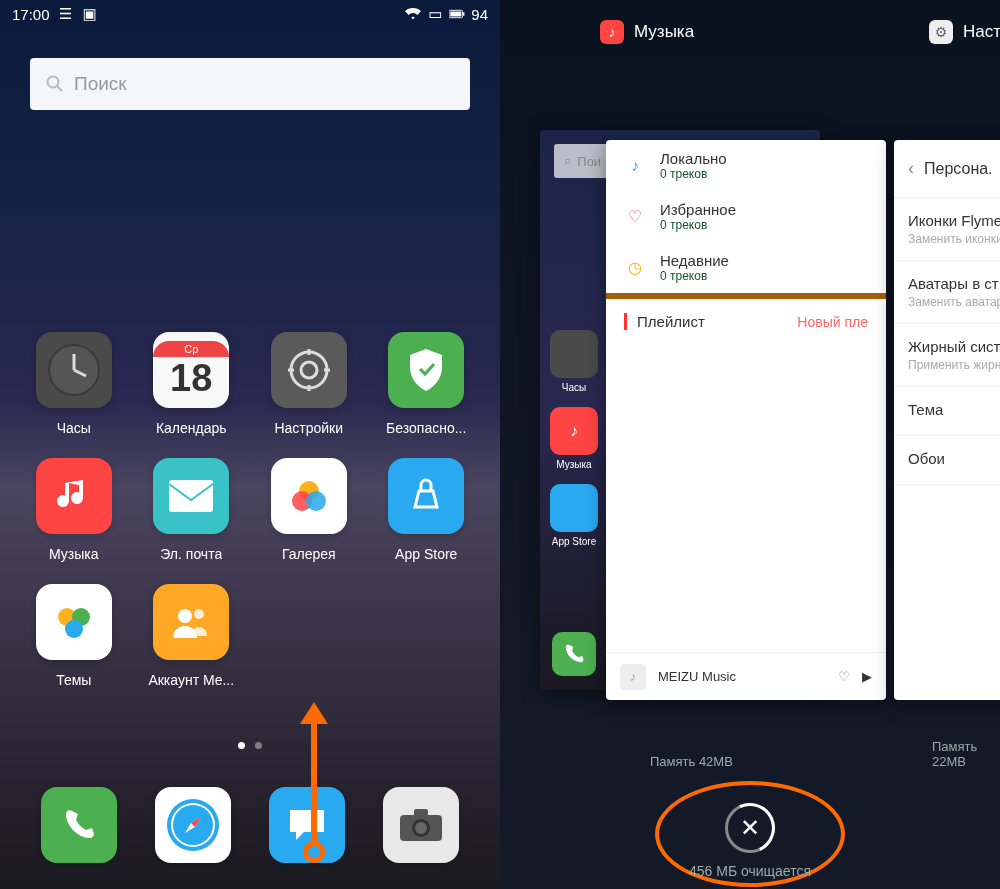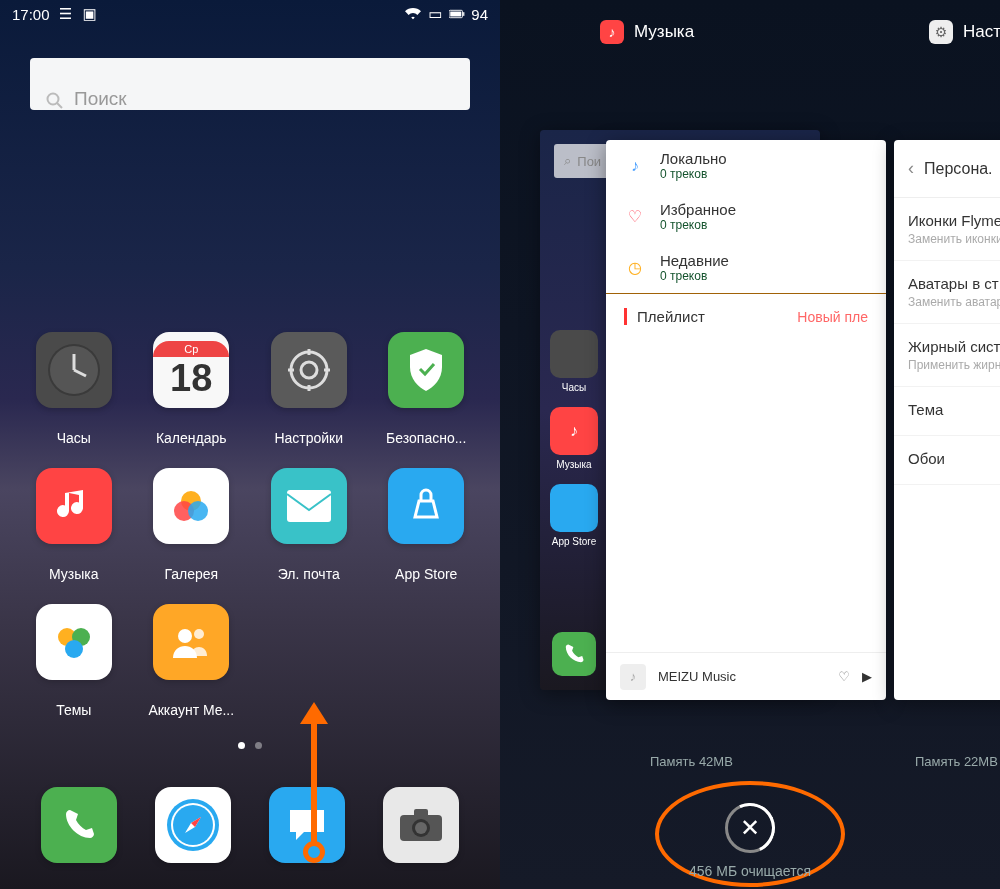--- a/index.html
+++ b/index.html
@@ -2,23 +2,23 @@
 <html><head>
 <meta charset="utf-8">
 <style>
 *{margin:0;padding:0;box-sizing:border-box;font-family:-apple-system,Helvetica,Arial,sans-serif}
 body{display:flex;width:1000px;height:889px;background:#000;overflow:hidden}
 .phone{width:500px;height:889px;position:relative;background:linear-gradient(180deg,#0a1a3a 0%,#1a2548 30%,#2a2850 45%,#4a4560 55%,#3a3548 70%,#1a1820 100%)}
 .statusbar{height:28px;display:flex;align-items:center;padding:0 12px;color:#fff;font-size:15px;font-weight:500}
 .status-left{display:flex;align-items:center;gap:8px}
 .status-right{margin-left:auto;display:flex;align-items:center;gap:6px}
 .status-icon{width:16px;height:16px;display:inline-flex;align-items:center;justify-content:center}
-.searchbar{margin:30px 30px;height:52px;background:rgba(255,255,255,.96);border-radius:4px;display:flex;align-items:flex-end;padding:0 16px;color:#999;font-size:19px;gap:10px}
+.searchbar{margin:30px 30px;height:52px;background:rgba(255,255,255,.96);border-radius:4px;display:flex;align-items:center;padding:0 16px;color:#999;font-size:19px;gap:10px}
 .appgrid{position:absolute;top:332px;left:0;right:0;display:grid;grid-template-columns:repeat(4,1fr);padding:0 18px;row-gap:22px;column-gap:6px}
-.app{display:flex;flex-direction:column;align-items:center;gap:22px}
+.app{display:flex;flex-direction:column;align-items:center;gap:12px}
 .app-icon{width:76px;height:76px;border-radius:16px;display:flex;align-items:center;justify-content:center;font-size:36px;color:#fff;box-shadow:0 2px 6px rgba(0,0,0,.2)}
 .app-label{color:#fff;font-size:14px;text-align:center;white-space:nowrap;overflow:hidden;text-overflow:ellipsis;max-width:98px}
 .dots{position:absolute;bottom:140px;left:0;right:0;display:flex;justify-content:center;gap:10px}
 .dot{width:7px;height:7px;border-radius:50%;background:rgba(255,255,255,.4)}
 .dot.active{background:#fff}
 .dock{position:absolute;bottom:26px;left:0;right:0;display:flex;justify-content:space-around;padding:0 22px}
 .arrow{position:absolute;bottom:26px;left:50%;transform:translateX(50px);display:flex;flex-direction:column;align-items:center}
 .arrow-shaft{width:6px;height:120px;background:#ff6a00;position:relative}
 .arrow-head{width:0;height:0;border-left:14px solid transparent;border-right:14px solid transparent;border-bottom:22px solid #ff6a00}
 .arrow-circle{width:22px;height:22px;border:5px solid #ff6a00;border-radius:50%;margin-top:-3px}
@@ -34,31 +34,31 @@
 .card.bg .mini-label{font-size:10px;color:#fff}
 .card.music{left:106px;width:280px;height:560px;top:10px;background:#fff;display:flex;flex-direction:column}
 .card.settings{left:394px;width:200px;height:560px;top:10px;background:#fff;display:flex;flex-direction:column}
 .music-top{height:58px;display:flex;align-items:center;padding:0 18px;color:#333;border-bottom:1px solid #eee}
 .music-top span{font-size:16px;flex:1}
 .music-item{display:flex;align-items:center;gap:14px;padding:10px 18px}
 .music-item .mi{width:22px;height:22px;display:flex;align-items:center;justify-content:center;font-size:16px}
 .music-item .txt{display:flex;flex-direction:column}
 .music-item .txt .t1{font-size:15px;color:#333}
 .music-item .txt .t2{font-size:12px;color:#14532d}
-.music-playlist{padding:14px 18px;border-top:1px solid #a16207;display:flex;align-items:center}
+.music-playlist{padding:14px 18px;border-top:6px solid #a16207;display:flex;align-items:center}
 .music-playlist .pl{border-left:3px solid #f33;padding-left:10px;font-size:15px;color:#333;flex:1}
 .music-playlist .np{font-size:14px;color:#f66}
 .music-player{margin-top:auto;height:48px;border-top:1px solid #eee;display:flex;align-items:center;padding:0 14px;gap:12px;color:#333;font-size:13px}
 .settings-top{height:58px;display:flex;align-items:center;padding:0 14px;gap:10px;border-bottom:1px solid #eee}
 .settings-row{padding:14px 14px;border-bottom:1px solid #f2f2f2}
 .settings-row .t1{font-size:15px;color:#333;margin-bottom:3px}
 .settings-row .t2{font-size:12px;color:#aaa}
 .mem{position:absolute;bottom:120px;color:#9aa;font-size:13px}
 .mem.m1{left:150px}
-.mem.m2{left:415px}
+.mem.m2{left:432px}
 .closebtn{position:absolute;bottom:36px;left:50%;transform:translateX(-50%);width:50px;height:50px;border-radius:50%;border:3px solid #888;display:flex;align-items:center;justify-content:center;color:#fff;font-size:24px}
 .closebtn::before{content:"";position:absolute;inset:-3px;border-radius:50%;border:3px solid transparent;border-top-color:#fff;border-right-color:#fff;transform:rotate(20deg)}
 .clearing{position:absolute;bottom:10px;left:50%;transform:translateX(-50%);color:#9aa;font-size:14px}
 .ring{position:absolute;bottom:2px;left:50%;transform:translateX(-50%);width:190px;height:106px;border:4px solid #ff6a00;border-radius:50%}
 
 .bg-clock{background:#4a4a4a}.bg-cal{background:#f8f8f8;color:#333;flex-direction:column}.bg-cal .dw{font-size:11px;color:#e44;background:#e44;color:#fff;width:100%;text-align:center;border-radius:16px 16px 0 0;padding:2px 0}.bg-cal .dn{font-size:38px;font-weight:700;color:#333}
 .bg-sec{background:#4cb050}.bg-set{background:#5a5a5a}.bg-music{background:#f44}.bg-video{background:#fff}.bg-gal{background:#fff}.bg-mail{background:#39c2c8}
 .bg-store{background:#29a9f0}.bg-theme{background:#fff}.bg-notes{background:#fff;position:relative}.bg-notes::before{content:"";position:absolute;top:0;left:0;right:0;height:22px;background:#ffd54a;border-radius:16px 16px 0 0}
 .bg-account{background:#ffa726}.bg-phone{background:#4cb050}.bg-safari{background:#fff}.bg-msg{background:#29a9f0}.bg-cam{background:#e8e8e8;color:#444}
 svg{display:block}
@@ -148,37 +148,37 @@
 
     <div class="app">
         <div class="app-icon bg-music">
           <svg width="38" height="38" viewBox="0 0 38 38">
             <path d="M14 6v18a6 6 0 11-4-5.6V6l18-3v18a6 6 0 11-4-5.6V8z" fill="#fff"></path>
           </svg>
         </div>
         <span class="app-label">Музыка</span>
       </div>
     <div class="app">
+        <div class="app-icon bg-mail">
+          <svg width="44" height="32" viewBox="0 0 44 32">
+            <rect width="44" height="32" rx="3" fill="#fff"></rect>
+            <path d="M0 4l22 16L44 4" stroke="#39c2c8" stroke-width="2" fill="none"></path>
+          </svg>
+        </div>
+        <span class="app-label">Эл. почта</span>
+      </div>
+    <div class="app">
         <div class="app-icon bg-gal">
           <svg width="50" height="50" viewBox="0 0 50 50">
             <circle cx="25" cy="20" r="10" fill="#ffb020"></circle>
             <circle cx="18" cy="30" r="10" fill="#f44" opacity=".85"></circle>
             <circle cx="32" cy="30" r="10" fill="#29a9f0" opacity=".85"></circle>
           </svg>
         </div>
         <span class="app-label">Галерея</span>
-      </div>
-    <div class="app">
-        <div class="app-icon bg-mail">
-          <svg width="44" height="32" viewBox="0 0 44 32">
-            <rect width="44" height="32" rx="3" fill="#fff"></rect>
-            <path d="M0 4l22 16L44 4" stroke="#39c2c8" stroke-width="2" fill="none"></path>
-          </svg>
-        </div>
-        <span class="app-label">Эл. почта</span>
       </div>
 
     <div class="app">
         <div class="app-icon bg-store">
           <svg width="42" height="42" viewBox="0 0 42 42">
             <path d="M10 32h22l-4-16H14zM16 16V10a5 5 0 0110 0v6" fill="none" stroke="#fff" stroke-width="3"></path>
           </svg>
         </div>
         <span class="app-label">App Store</span>
       </div>

